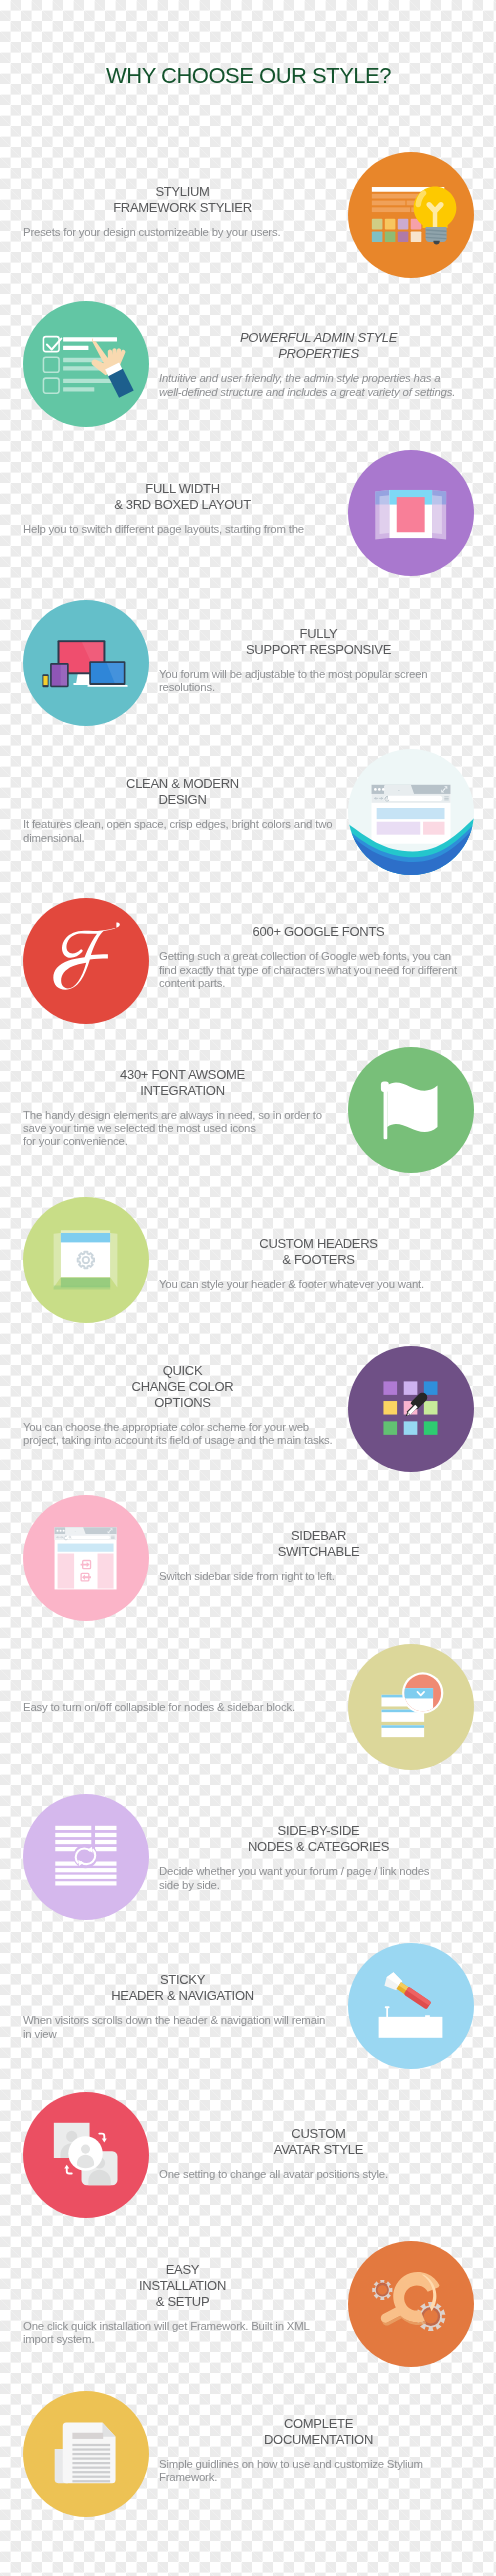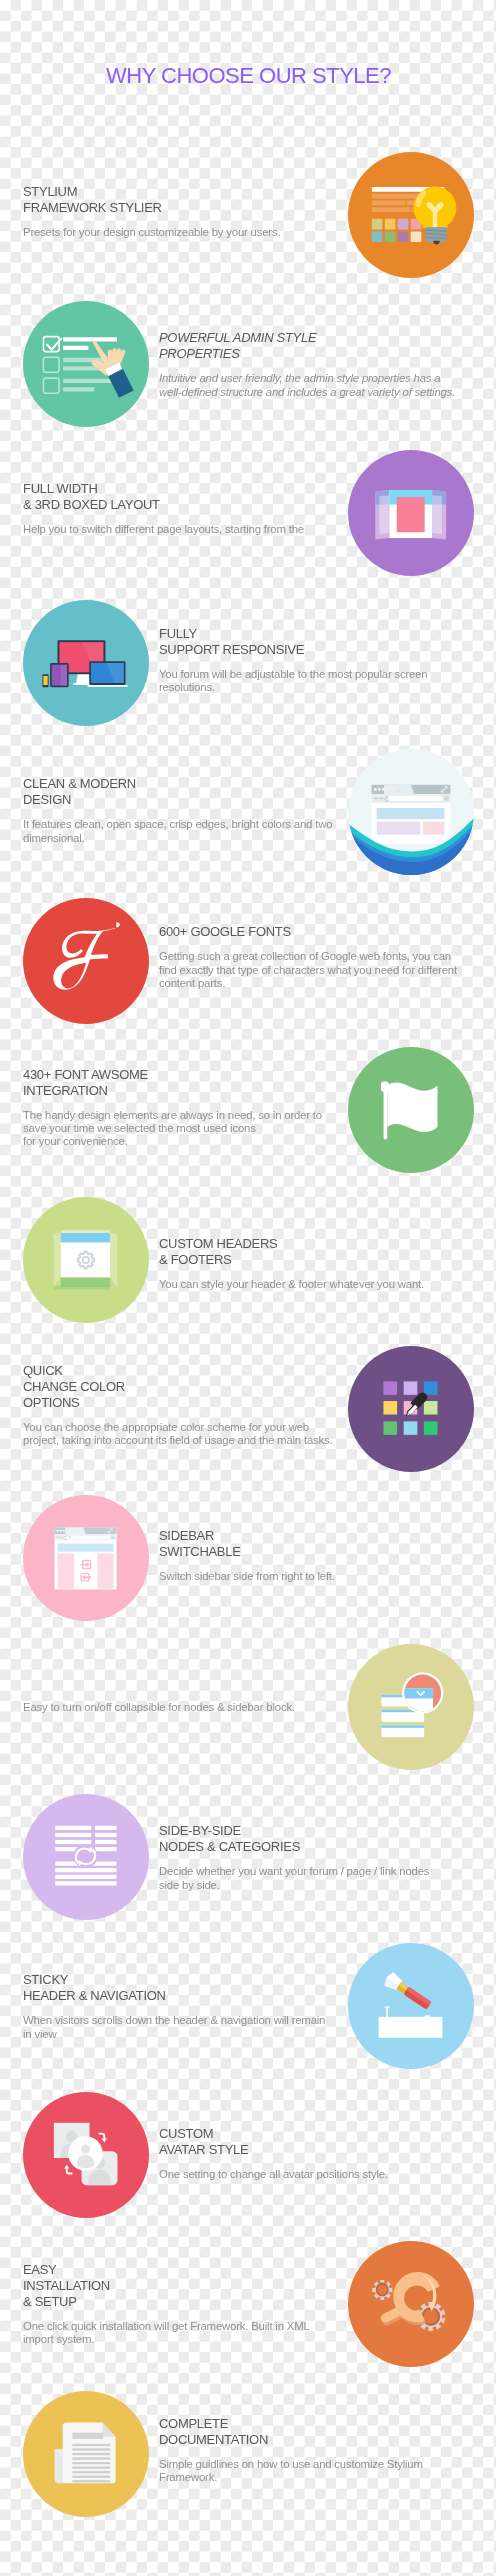--- a/index.html
+++ b/index.html
@@ -11,29 +11,29 @@
     background-image:
       linear-gradient(45deg,#ebebeb 25%,transparent 25%,transparent 75%,#ebebeb 75%,#ebebeb),
       linear-gradient(45deg,#ebebeb 25%,transparent 25%,transparent 75%,#ebebeb 75%,#ebebeb);
     background-size:21px 21px;
     background-position:0 0,10.6px 10.6px;
   }
   #page-title{
     position:absolute;left:0;width:497px;text-align:center;
     top:65px;
     font-size:22px;font-weight:400;letter-spacing:-0.5px;
-    color:#8b5cf6;
+    color:#14532d;
     line-height:22px;
     white-space:nowrap;
   }
   .feature{position:absolute;left:0;width:497px;height:126px;}
   .circle{position:absolute;top:0;width:126px;height:126px;border-radius:50%;overflow:hidden;}
   .circle svg{display:block;width:126px;height:126px;}
   .txt{position:absolute;height:126px;display:flex;flex-direction:column;justify-content:center;white-space:nowrap;}
-  .head{font-size:13px;font-weight:400;color:#58595b;line-height:16px;letter-spacing:-0.3px;}
+  .head{font-size:13px;font-weight:400;color:#58595b;line-height:16px;letter-spacing:-0.3px;text-align:center;}
   .body{font-size:11.4px;font-weight:400;color:#8f9194;line-height:13.3px;letter-spacing:-0.2px;margin-top:10px;}
 </style>
 </head>
 <body>
 
 <div id="page-title">WHY CHOOSE OUR STYLE?</div>
 
 <div id="features">
     <div class="feature" style="top: 152px;">
       <div class="circle" style="left: 348px; background: rgb(232, 134, 42);">

